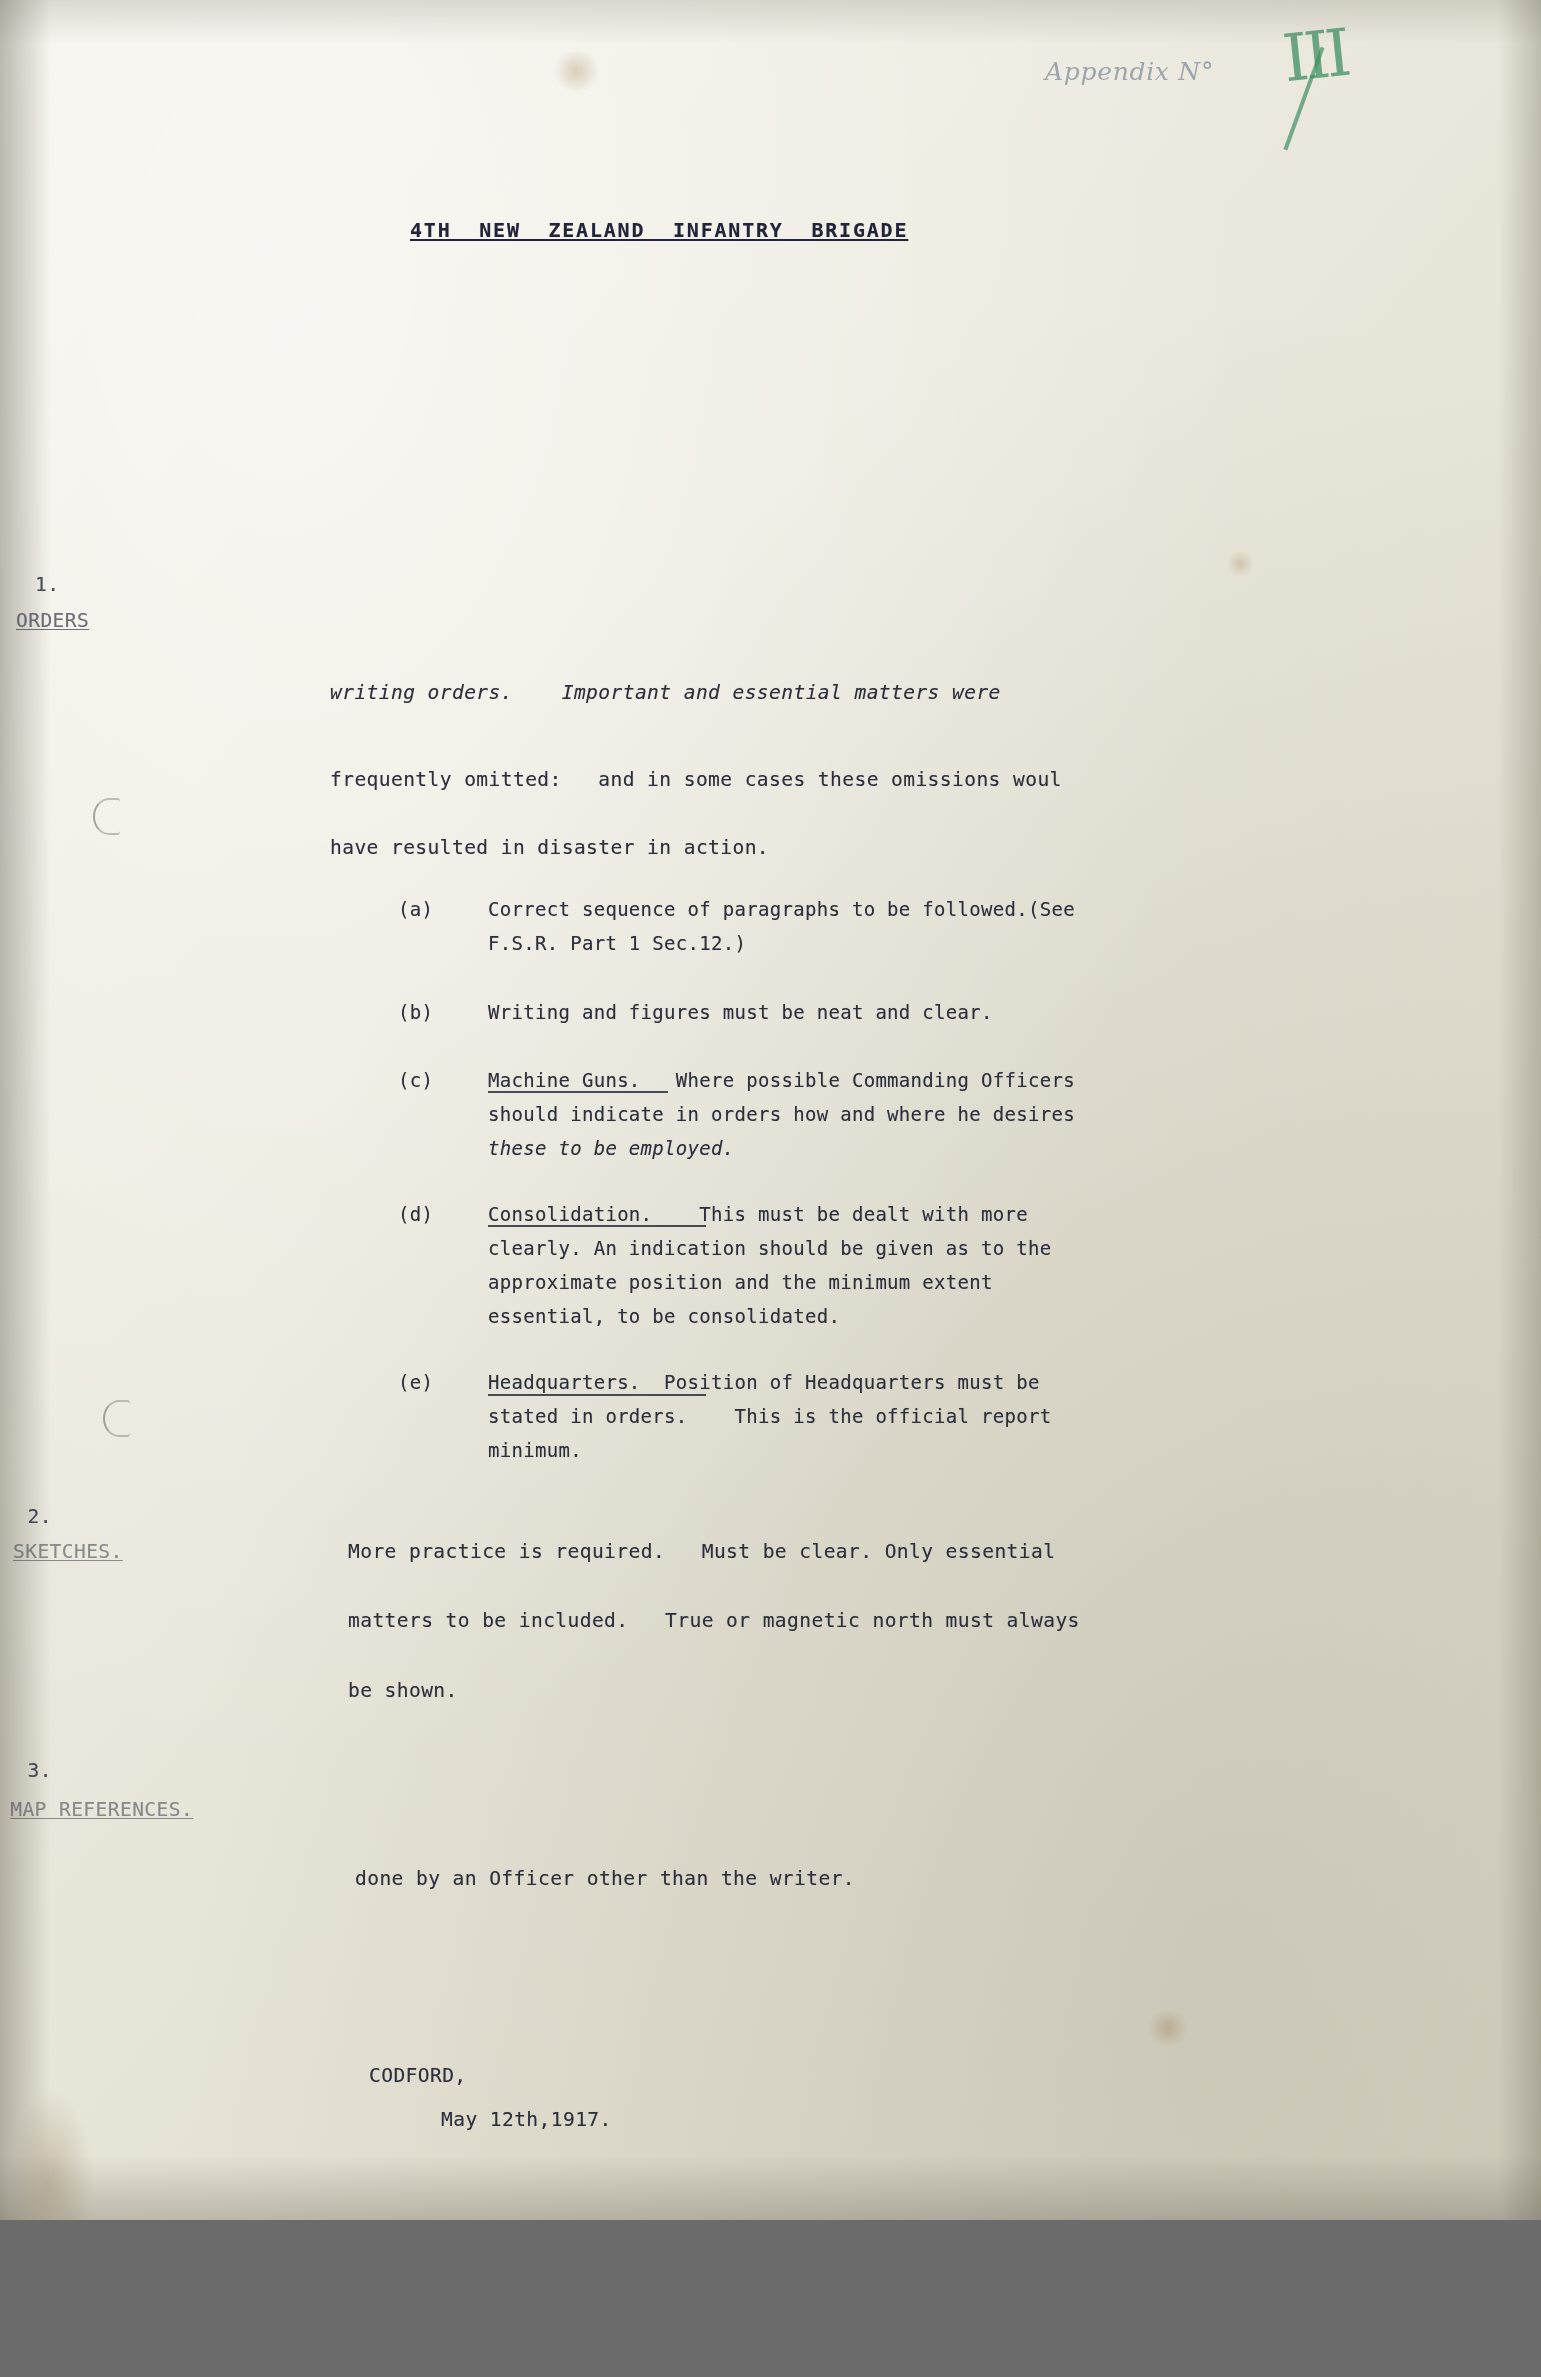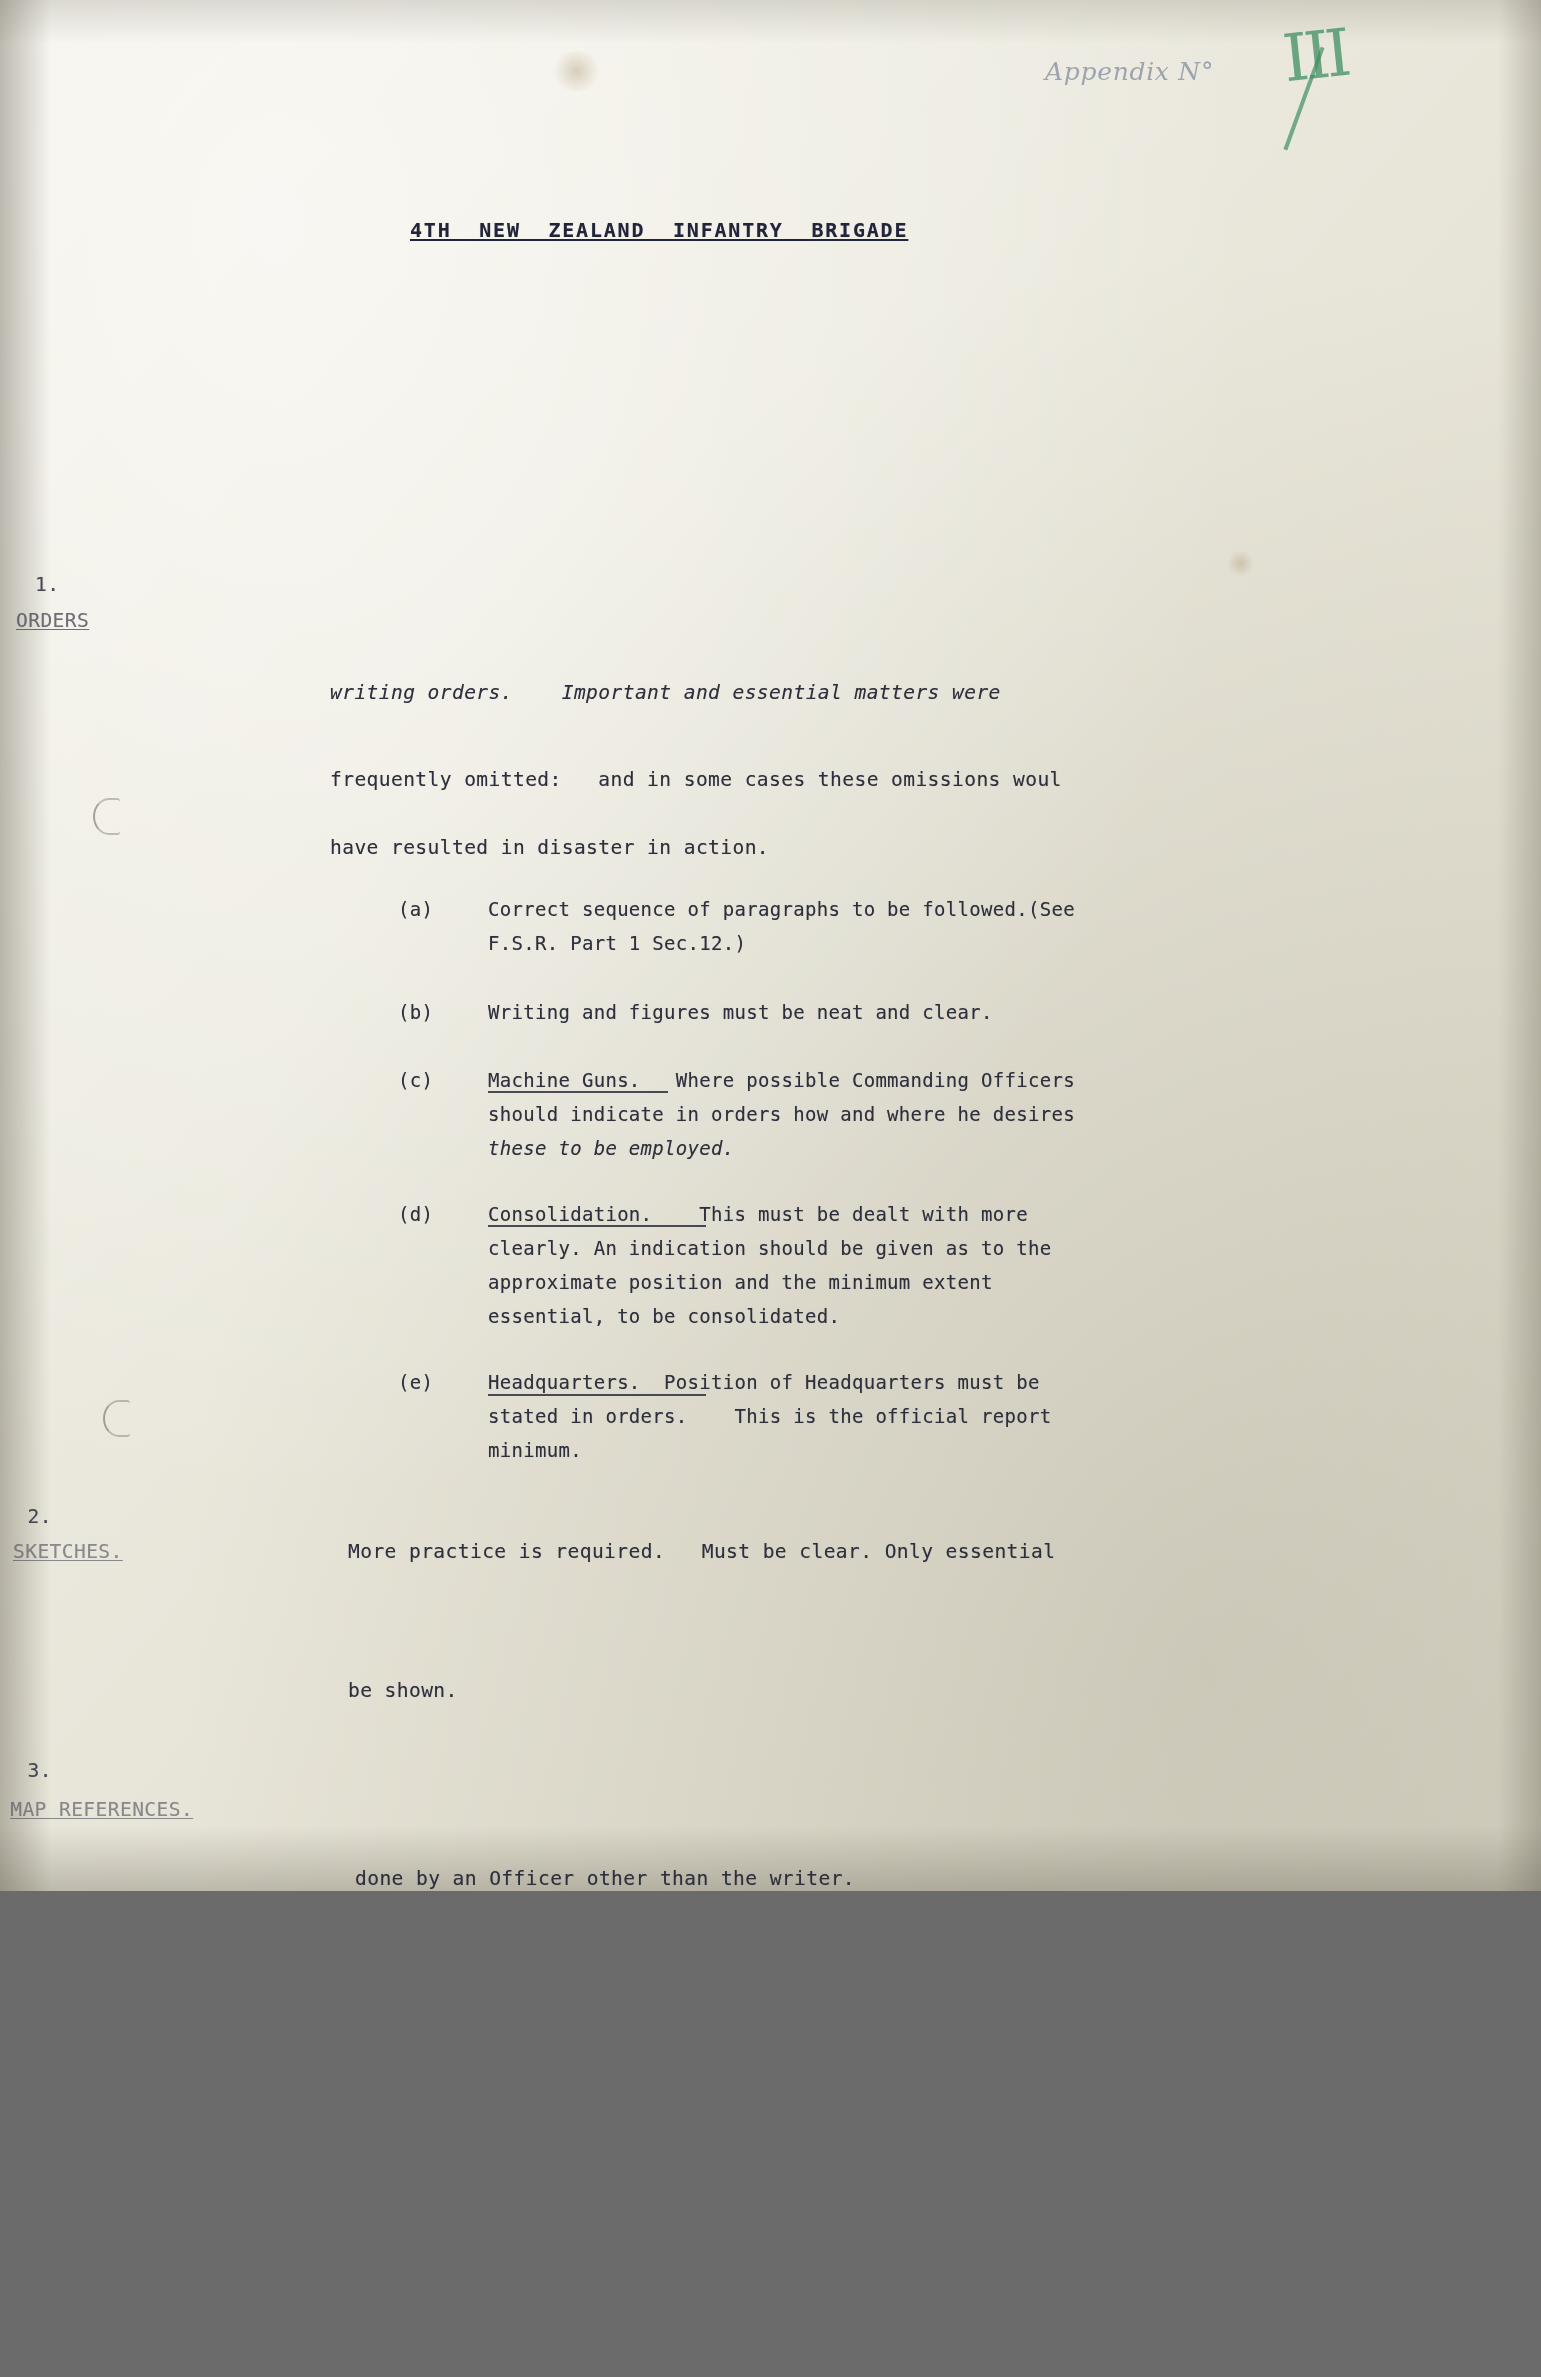--- a/index.html
+++ b/index.html
@@ -3,21 +3,21 @@
 <meta charset="utf-8">
 <style>
   html, body {
     margin: 0;
     padding: 0;
     background: #6b6b6b;
   }
   .page {
     position: relative;
     width: 1542px;
-    height: 1891px;
+    height: 2220px;
     overflow: hidden;
     background: #e9e7dd;
     background-image:
       radial-gradient(ellipse at 18% 12%, rgba(255,255,255,0.55) 0%, rgba(255,255,255,0) 55%),
       radial-gradient(ellipse at 78% 88%, rgba(120,115,95,0.18) 0%, rgba(255,255,255,0) 60%),
       linear-gradient(130deg, #f2f0e6 0%, #eceadf 35%, #e3e0d2 70%, #d8d5c6 100%);
     font-family: "DejaVu Sans Mono", "Liberation Mono", monospace;
     color: #2a2c3a;
   }
   
@@ -178,20 +178,21 @@
   <div class="t item-line" style="left:398px; top:1371px;">(e)</div>
   <div class="t item-line" style="left:488px; top:1371px;">Headquarters.  Position of Headquarters must be</div>
   <div class="t item-line" style="left:488px; top:1405px;">stated in orders.    This is the official report</div>
   <div class="t item-line" style="left:488px; top:1439px;">minimum.</div>
   <div style="position:absolute; left:488px; top:1394px; width:218px; height:1.5px; background:#2d2f3c; opacity:0.85;"></div>
 
   <div class="t sidehead" style="left:27.6px; top:1505px;">2.</div>
   <div class="t sidehead u faded" style="left:13px; top:1540px;">SKETCHES.</div>
 
   <div class="t body-line" style="left:348px; top:1540px;">More practice is required.   Must be clear. Only essential</div>
+  <div class="t body-line" style="left:348px; top:1609px;">matters to be included.   True or magnetic north must always</div>
   <div class="t body-line" style="left:348px; top:1679px;">be shown.</div>
 
   <div class="t sidehead" style="left:27.6px; top:1759px;">3.</div>
   <div class="t sidehead u faded" style="left:10.2px; top:1798px;">MAP REFERENCES.</div>
 
   <div class="t body-line" style="left:355px; top:1867px;">done by an Officer other than the writer.</div>
 
   <div class="t body-line" style="left:369px; top:2064px;">CODFORD,</div>
   <div class="t body-line" style="left:441px; top:2108px;">May 12th,1917.</div>
 

